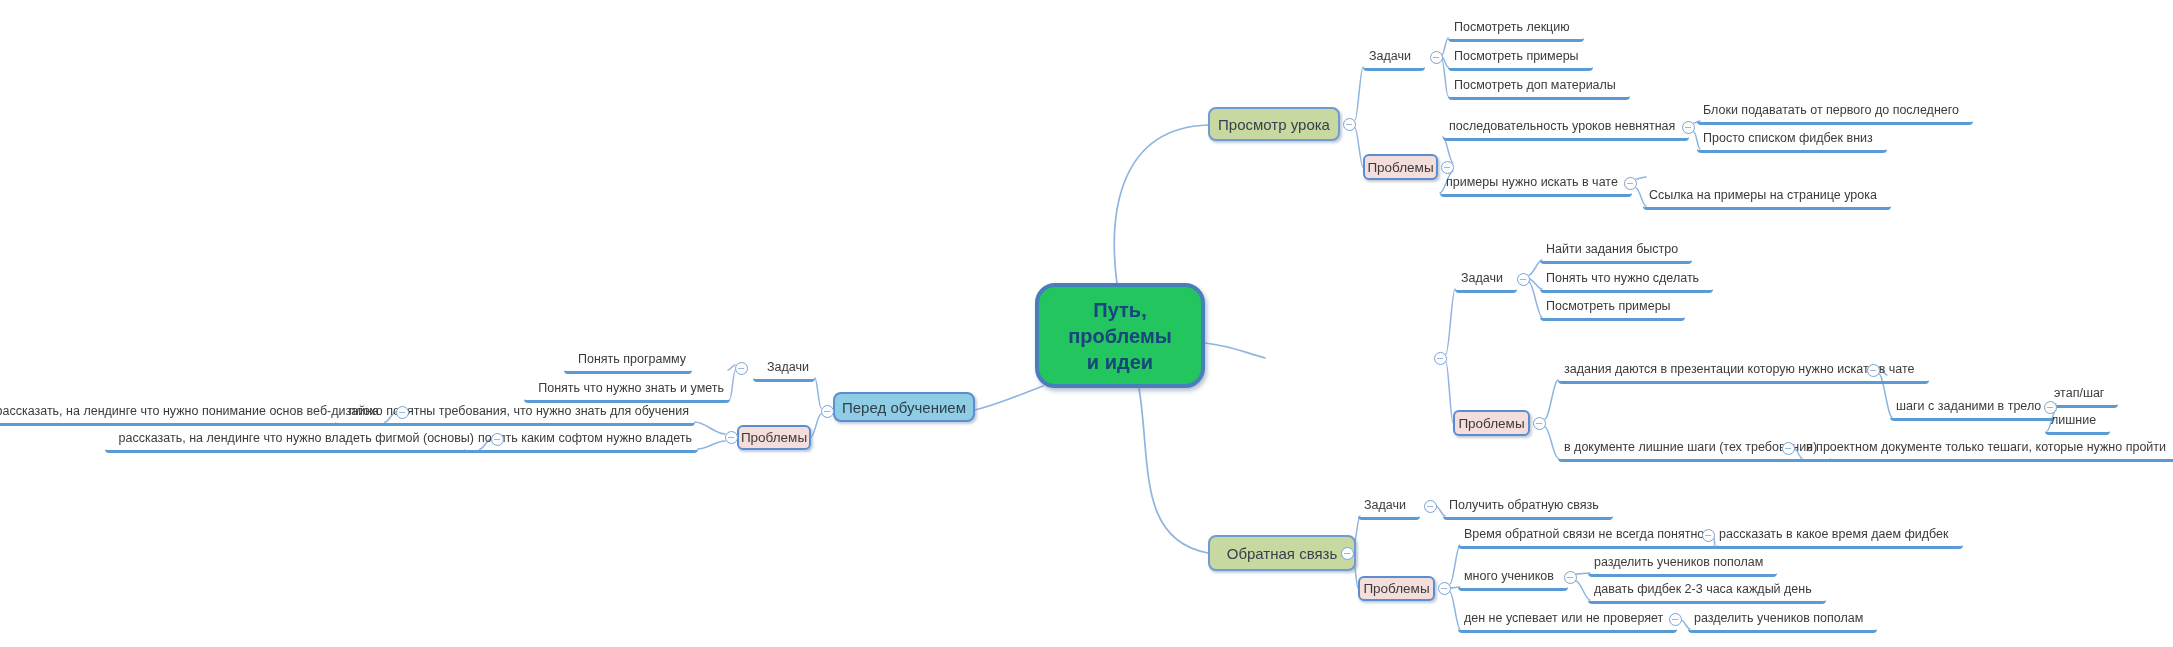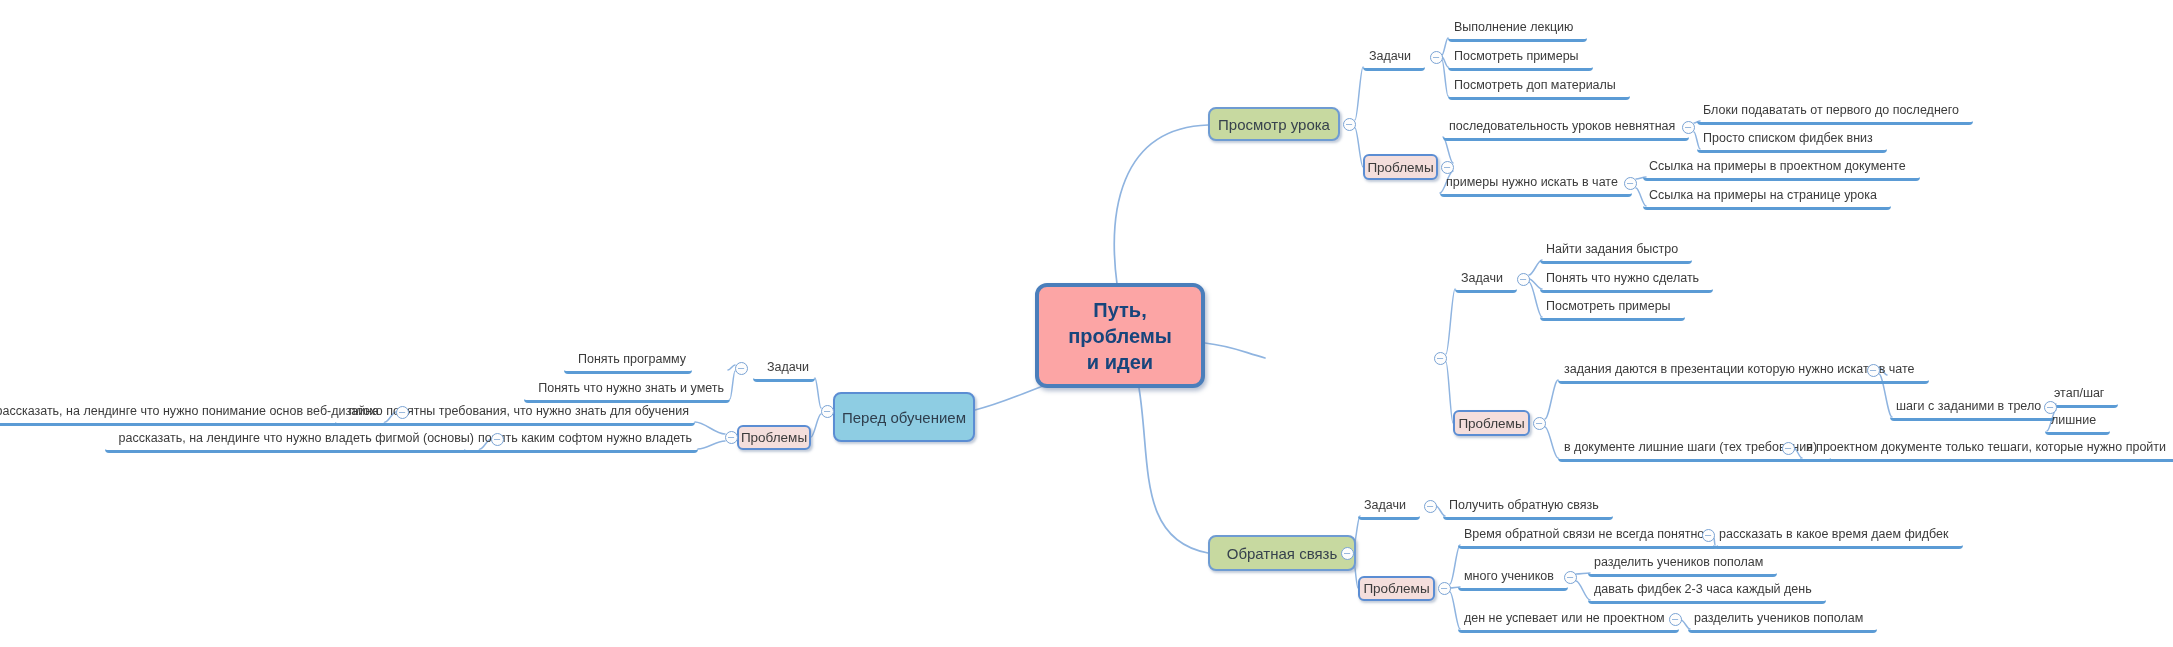--- a/index.html
+++ b/index.html
@@ -15,21 +15,21 @@
   .topic.mirror{padding:0 6px 4px 14px;}
   .box{
     position:absolute;z-index:2;display:flex;align-items:center;justify-content:center;
     white-space:nowrap;box-sizing:border-box;border:2.5px solid #6e9bd2;border-radius:8px;
     box-shadow:1.5px 2px 2.5px rgba(120,140,170,.45);
   }
   .box.green{background:#c7d9a0;font-size:15px;color:#37424d;}
   .box.pink{background:#f4dedc;font-size:13.5px;border-color:#5b8dd3;border-radius:6px;color:#3b3b3b;}
   .box.cyan{background:#8ecde3;font-size:15px;border-color:#5b8dd3;color:#2f3e4d;}
   .box.central{
-    background:#fca5a5;border:4px solid #4a7ebb;border-radius:12px;
+    background:#22c55e;border:4px solid #4a7ebb;border-radius:20px;
     font-size:20px;font-weight:bold;color:#17457c;text-align:center;
     white-space:pre-line;line-height:26px;box-shadow:2px 3px 4px rgba(110,130,165,.5);
   }
   .collapse{
     position:absolute;z-index:3;width:13px;height:13px;box-sizing:border-box;
     border:1.2px solid #7aa3d4;border-radius:50%;background:#fdfdfd;
     color:#7aa3d4;font-size:11px;line-height:9px;text-align:center;cursor:pointer;
   }
 </style>
 </head>
@@ -84,30 +84,29 @@
       <path d="M491,439 C487.3333333333333,439 483.6666666666667,449 480,449" fill="none" stroke="#8fb4e0" stroke-width="1.5" stroke-linecap="round"></path>
     </svg>
 
   <div class="box central" style="left:1035px;top:283px;width:170px;height:105px;">Путь,
 проблемы
 и идеи</div>
 
   <div class="box green" style="left:1208px;top:107px;width:132px;height:34px;">Просмотр урока</div>
 
   <div class="topic" style="left:1363px;top:49px;">Задачи</div>
-  <div class="topic" style="left:1448px;top:20px;">Выполнение лекцию</div>
+  <div class="topic" style="left:1448px;top:20px;">Посмотреть лекцию</div>
   <div class="topic" style="left:1448px;top:49px;">Посмотреть примеры</div>
   <div class="topic" style="left:1448px;top:78px;">Посмотреть доп материалы</div>
 
   <div class="box pink" style="left:1363px;top:154px;width:75px;height:26px;">Проблемы</div>
   <div class="topic" style="left:1443px;top:119px;">последовательность уроков невнятная</div>
   <div class="topic" style="left:1697px;top:103px;">Блоки подаватать от первого до последнего</div>
   <div class="topic" style="left:1697px;top:131px;">Просто списком фидбек вниз</div>
   <div class="topic" style="left:1440px;top:175px;">примеры нужно искать в чате</div>
-  <div class="topic" style="left:1643px;top:159px;">Ссылка на примеры в проектном документе</div>
   <div class="topic" style="left:1643px;top:188px;">Ссылка на примеры на странице урока</div>
 
 
   <div class="topic" style="left:1455px;top:271px;">Задачи</div>
   <div class="topic" style="left:1540px;top:242px;">Найти задания быстро</div>
   <div class="topic" style="left:1540px;top:271px;">Понять что нужно сделать</div>
   <div class="topic" style="left:1540px;top:299px;">Посмотреть примеры</div>
 
   <div class="box pink" style="left:1453px;top:410px;width:77px;height:26px;">Проблемы</div>
   <div class="topic" style="left:1558px;top:362px;">задания даются в презентации которую нужно искать в чате</div>
@@ -121,24 +120,24 @@
 
   <div class="topic" style="left:1358px;top:498px;">Задачи</div>
   <div class="topic" style="left:1443px;top:498px;">Получить обратную связь</div>
 
   <div class="box pink" style="left:1358px;top:576px;width:77px;height:25px;">Проблемы</div>
   <div class="topic" style="left:1458px;top:527px;">Время обратной связи не всегда понятно</div>
   <div class="topic" style="left:1713px;top:527px;">рассказать в какое время даем фидбек</div>
   <div class="topic" style="left:1458px;top:569px;">много учеников</div>
   <div class="topic" style="left:1588px;top:555px;">разделить учеников пополам</div>
   <div class="topic" style="left:1588px;top:582px;">давать фидбек 2-3 часа каждый день</div>
-  <div class="topic" style="left:1458px;top:611px;">ден не успевает или не проектном</div>
+  <div class="topic" style="left:1458px;top:611px;">ден не успевает или не проверяет</div>
   <div class="topic" style="left:1688px;top:611px;">разделить учеников пополам</div>
 
-  <div class="box cyan" style="left:833px;top:392px;width:142px;height:50px;">Перед обучением</div>
+  <div class="box cyan" style="left:833px;top:392px;width:142px;height:30px;">Перед обучением</div>
 
   <div class="topic mirror" style="right:1358px;top:360px;">Задачи</div>
   <div class="topic mirror" style="right:1481px;top:352px;">Понять программу</div>
   <div class="topic mirror" style="right:1443px;top:381px;">Понять что нужно знать и уметь</div>
 
   <div class="box pink" style="left:737px;top:425px;width:74px;height:25px;">Проблемы</div>
   <div class="topic mirror" style="right:1478px;top:404px;">плохо понятны требования, что нужно знать для обучения</div>
   <div class="topic mirror" style="right:1788px;top:404px;">рассказать, на лендинге что нужно понимание основ веб-дизайна</div>
   <div class="topic mirror" style="right:1475px;top:431px;">понять каким софтом нужно владеть</div>
   <div class="topic mirror" style="right:1693px;top:431px;">рассказать, на лендинге что нужно владеть фигмой (основы)</div>

